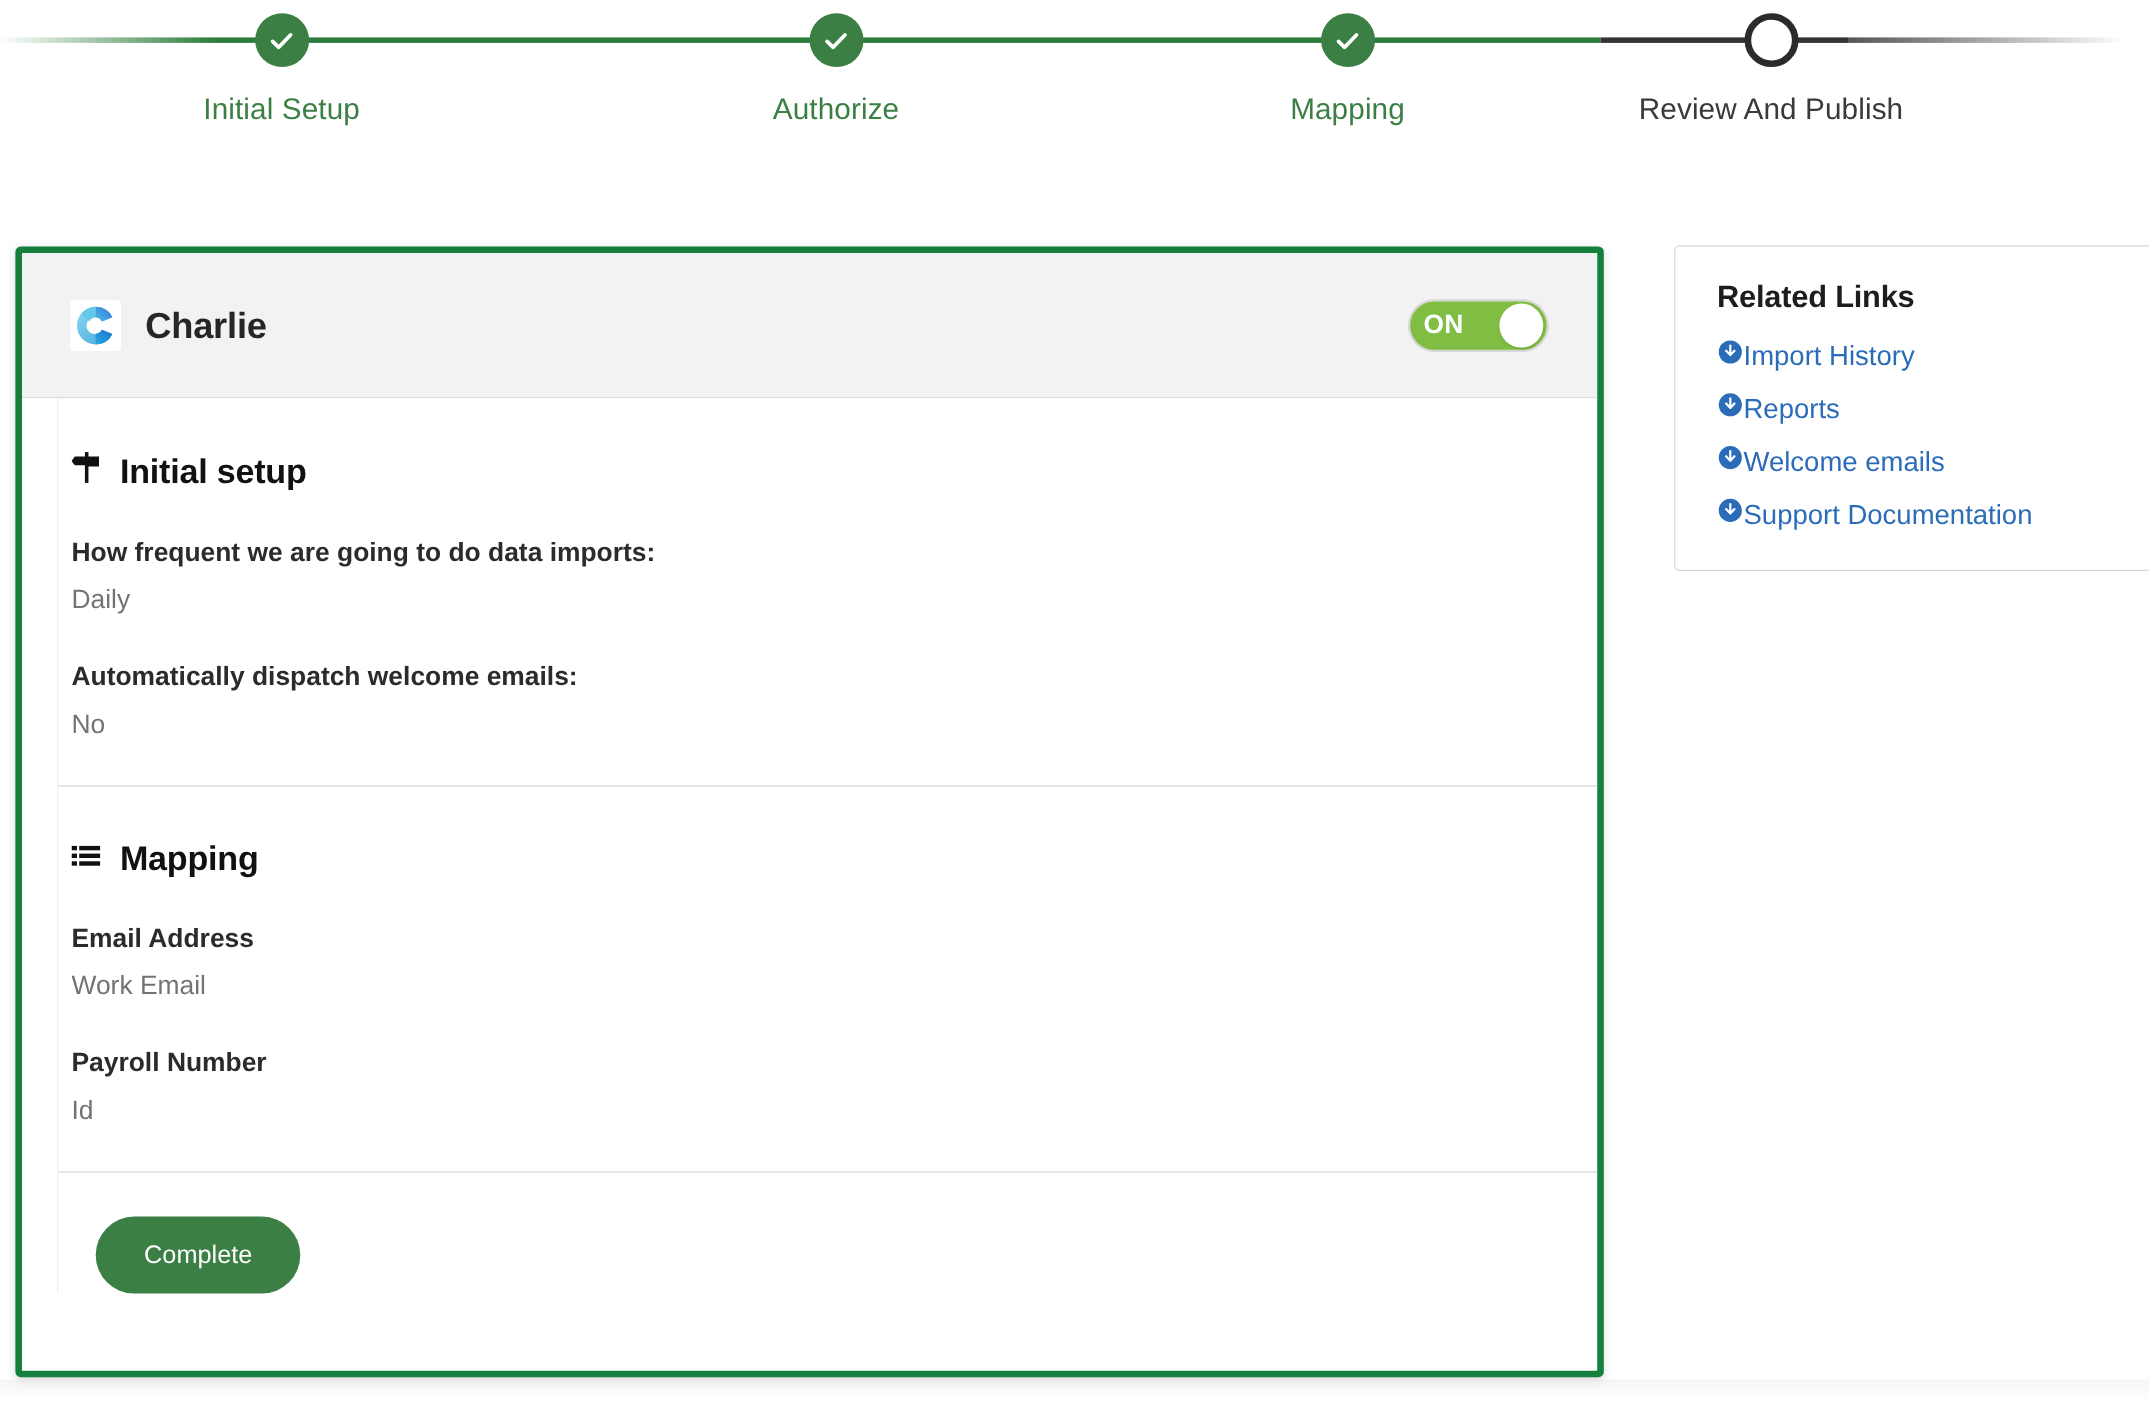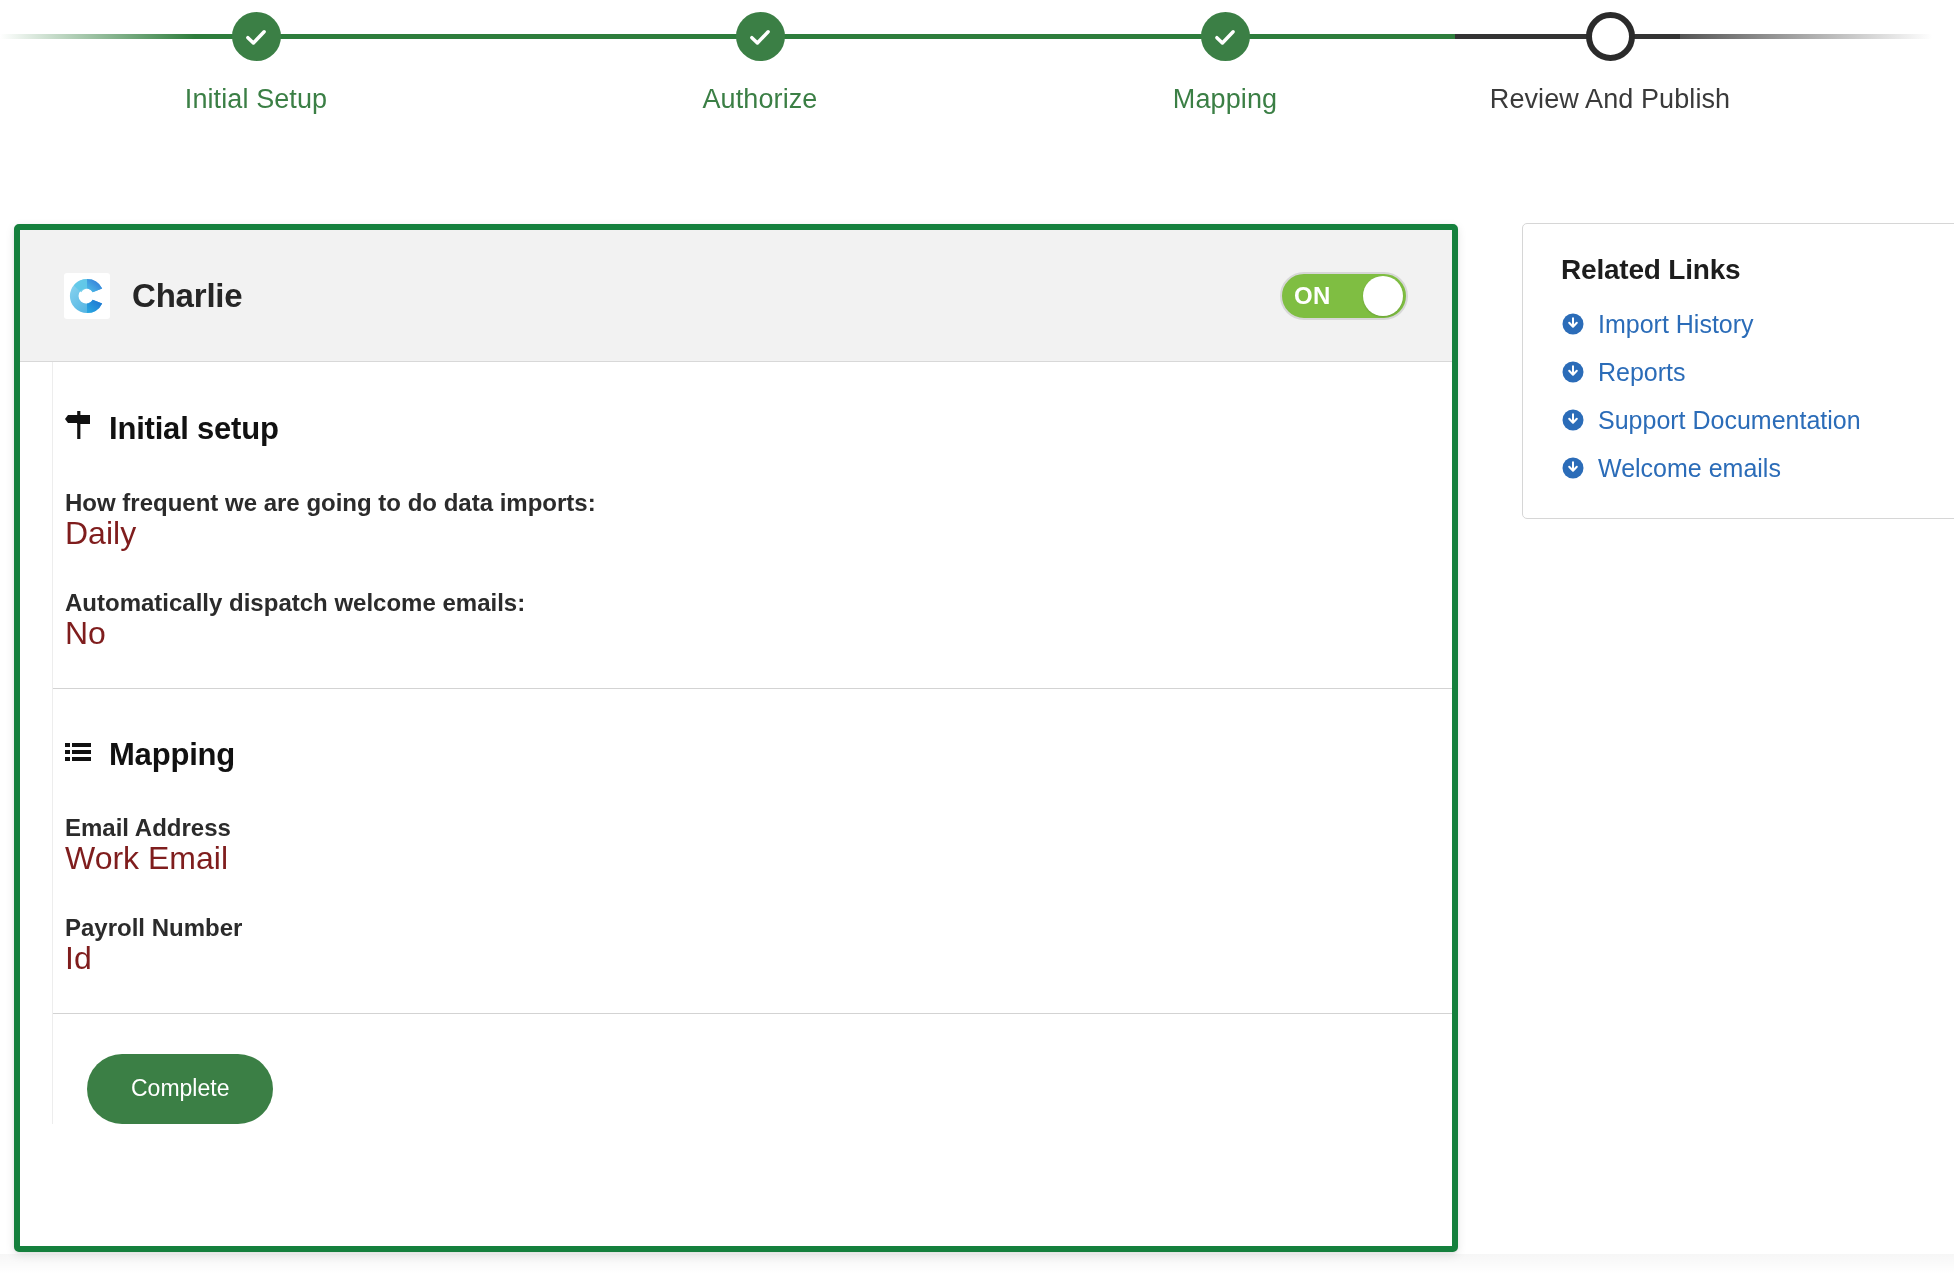--- a/index.html
+++ b/index.html
@@ -205,22 +205,23 @@
 
   .field { padding-left: 12px; }
   .field-label {
     margin-top: 40px;
     font-size: 24px;
     font-weight: bold;
     color: #2b2b2b;
     line-height: 30px;
   }
   .field-value {
-    font-size: 32px;
-    color: #7f1d1d;
+    margin-top: 13px;
+    font-size: 24px;
+    color: #737373;
     line-height: 30px;
   }
 
   .section-initial .field-label:first-child { margin-top: 40px; }
 
   .footer {
     padding: 40px 0 0 34px;
   }
 
   .btn-complete {
@@ -251,22 +252,21 @@
   .related-title {
     font-size: 28px;
     font-weight: bold;
     color: #1d1d1d;
     letter-spacing: -0.2px;
     margin-bottom: 22px;
   }
 
   .related-link {
     display: flex;
-    align-items: flex-end;
-    gap: 13px;
+    align-items: flex-start;
     margin-top: 16px;
     text-decoration: none;
     cursor: pointer;
   }
   .related-link:first-of-type { margin-top: 0; }
   .related-link-text {
     font-size: 25px;
     color: #2B6CB8;
     line-height: 32px;
   }
@@ -448,28 +448,28 @@
       <span class="related-link-text">Reports</span>
     </a>
 
     <a class="related-link">
       <span class="dl-icon">
         <svg width="24" height="24" viewBox="0 0 24 24" aria-hidden="true">
           <circle cx="12" cy="12" r="10.5" fill="#2B6CB8"></circle>
           <path d="M12 6.2 V14.3 M8.2 10.8 L12 14.8 L15.8 10.8" fill="none" stroke="#ffffff" stroke-width="2" stroke-linecap="round" stroke-linejoin="round"></path>
         </svg>
       </span>
-      <span class="related-link-text">Support Documentation</span>
+      <span class="related-link-text">Welcome emails</span>
     </a>
 
     <a class="related-link">
       <span class="dl-icon">
         <svg width="24" height="24" viewBox="0 0 24 24" aria-hidden="true">
           <circle cx="12" cy="12" r="10.5" fill="#2B6CB8"></circle>
           <path d="M12 6.2 V14.3 M8.2 10.8 L12 14.8 L15.8 10.8" fill="none" stroke="#ffffff" stroke-width="2" stroke-linecap="round" stroke-linejoin="round"></path>
         </svg>
       </span>
-      <span class="related-link-text">Welcome emails</span>
+      <span class="related-link-text">Support Documentation</span>
     </a>
   </div>
 
   <div class="scroll-hint"></div>
 </div>
 
 </body></html>

